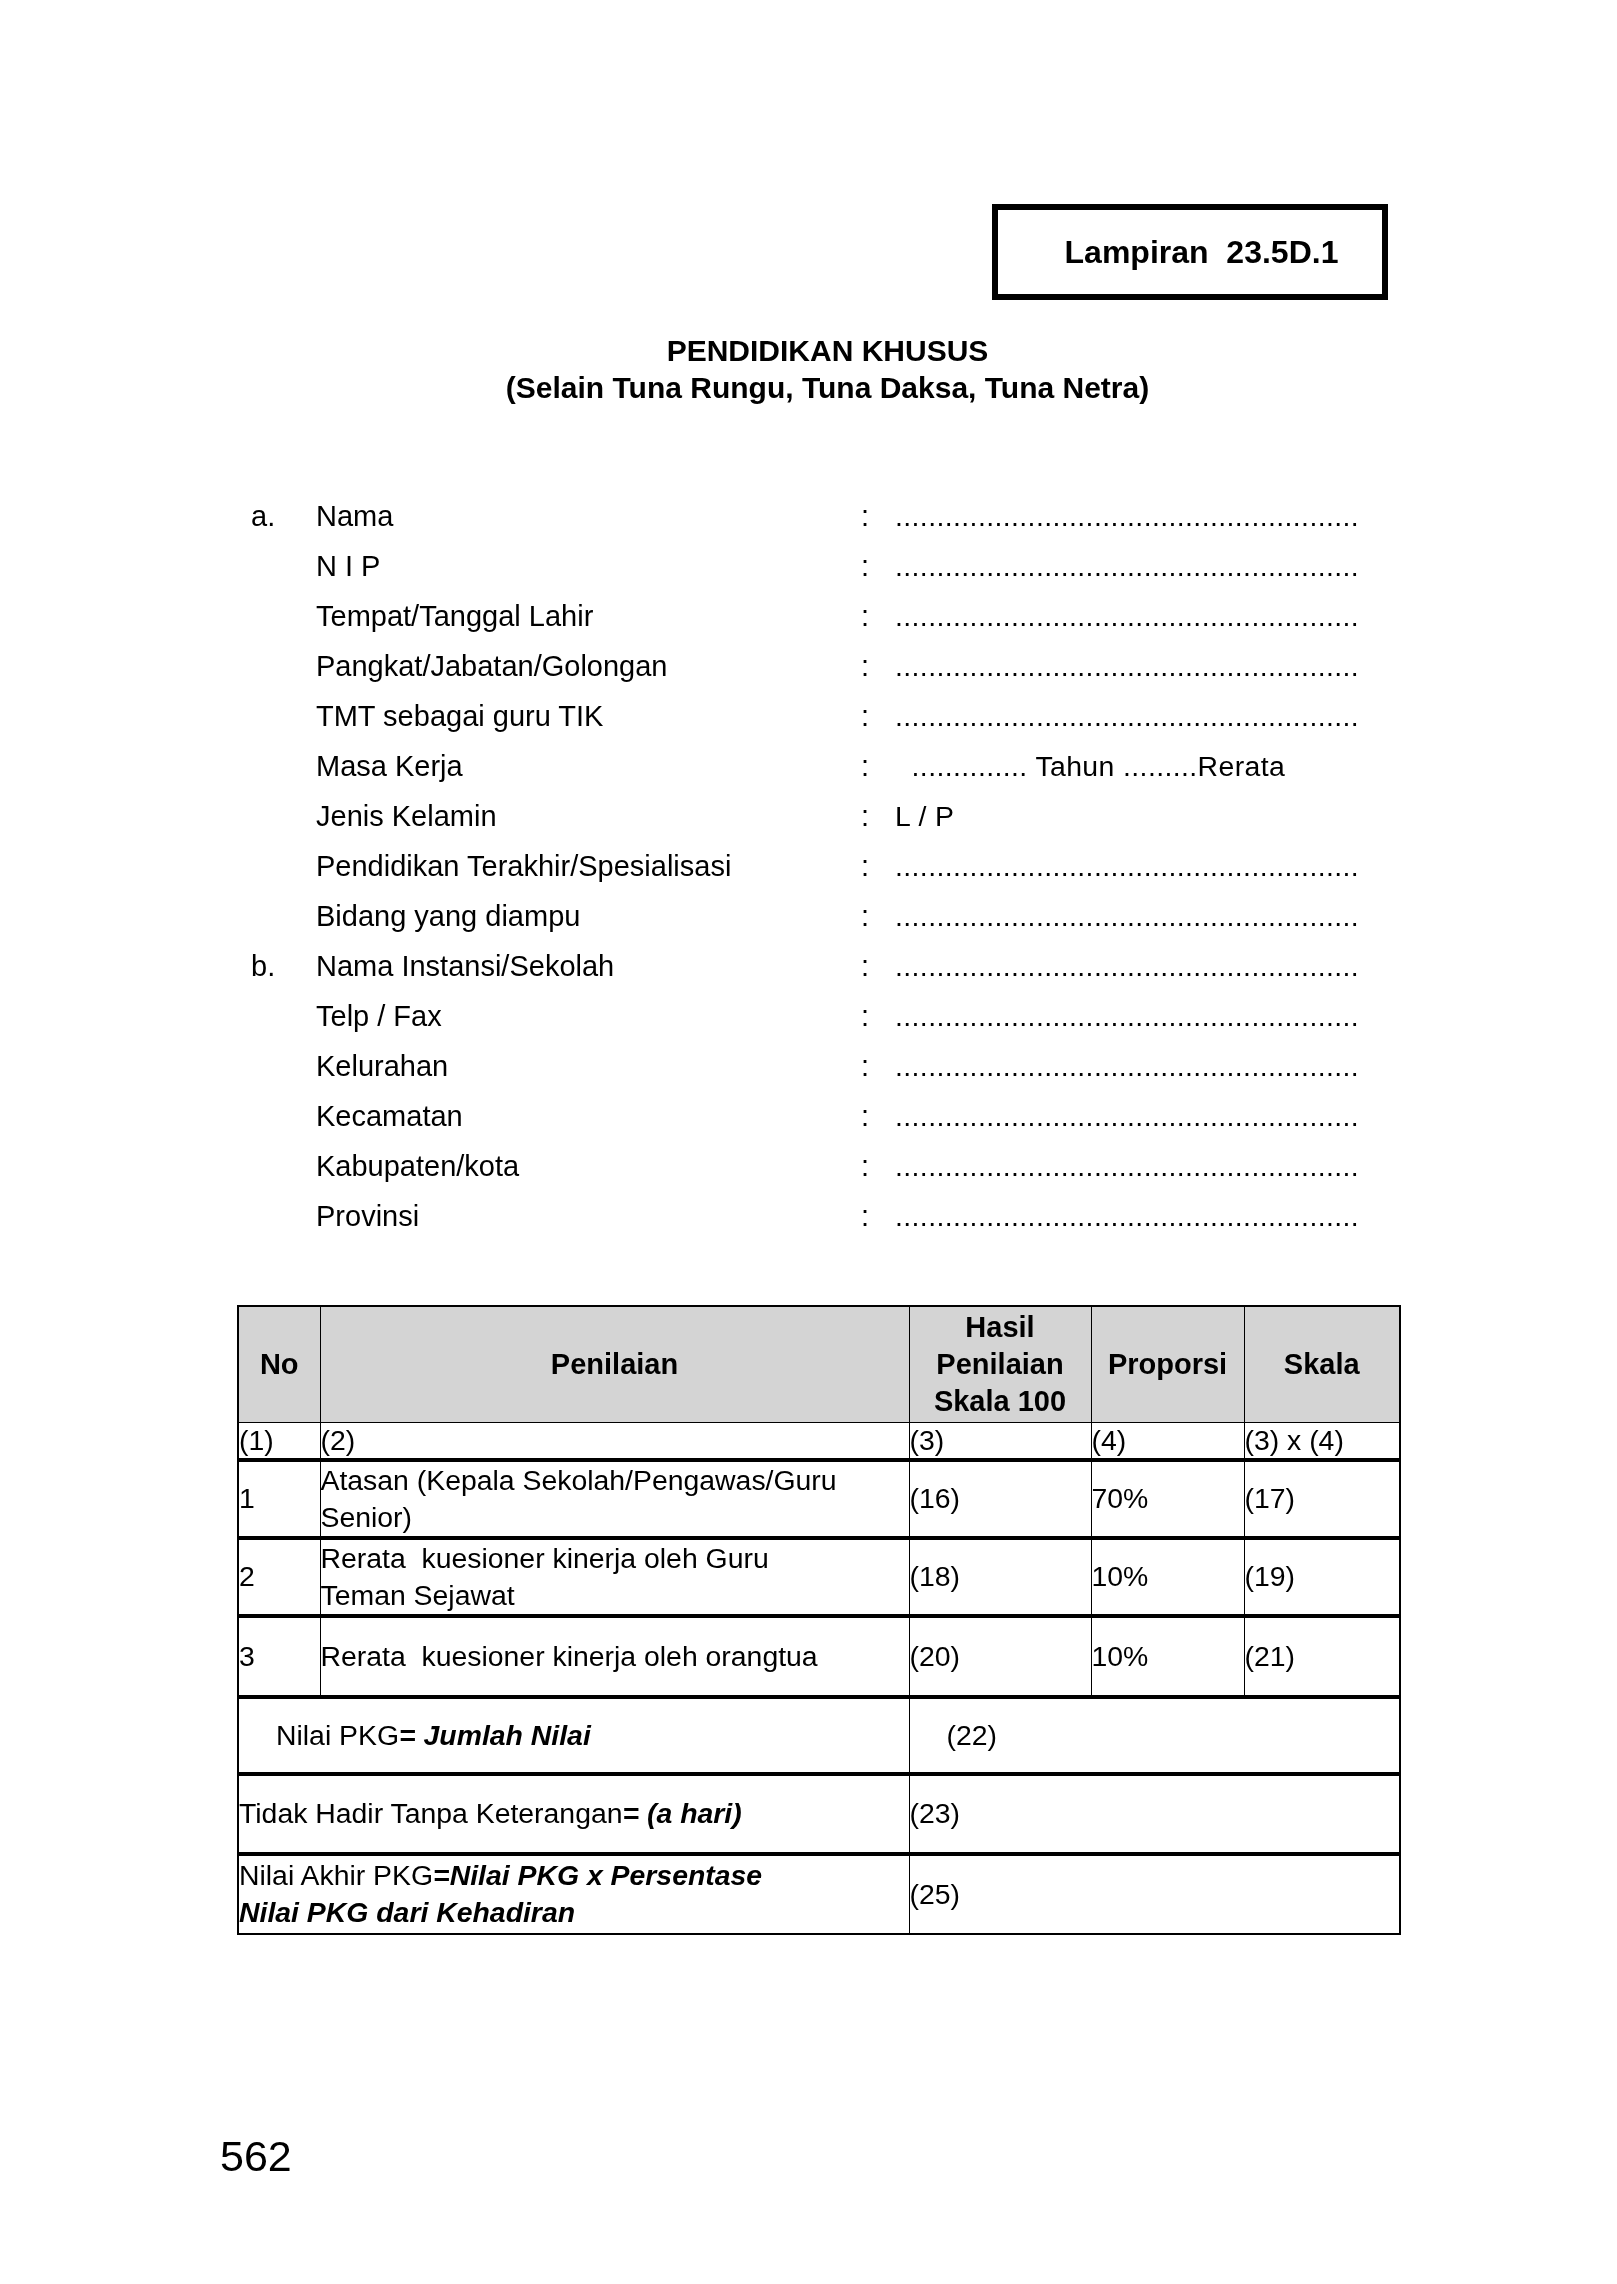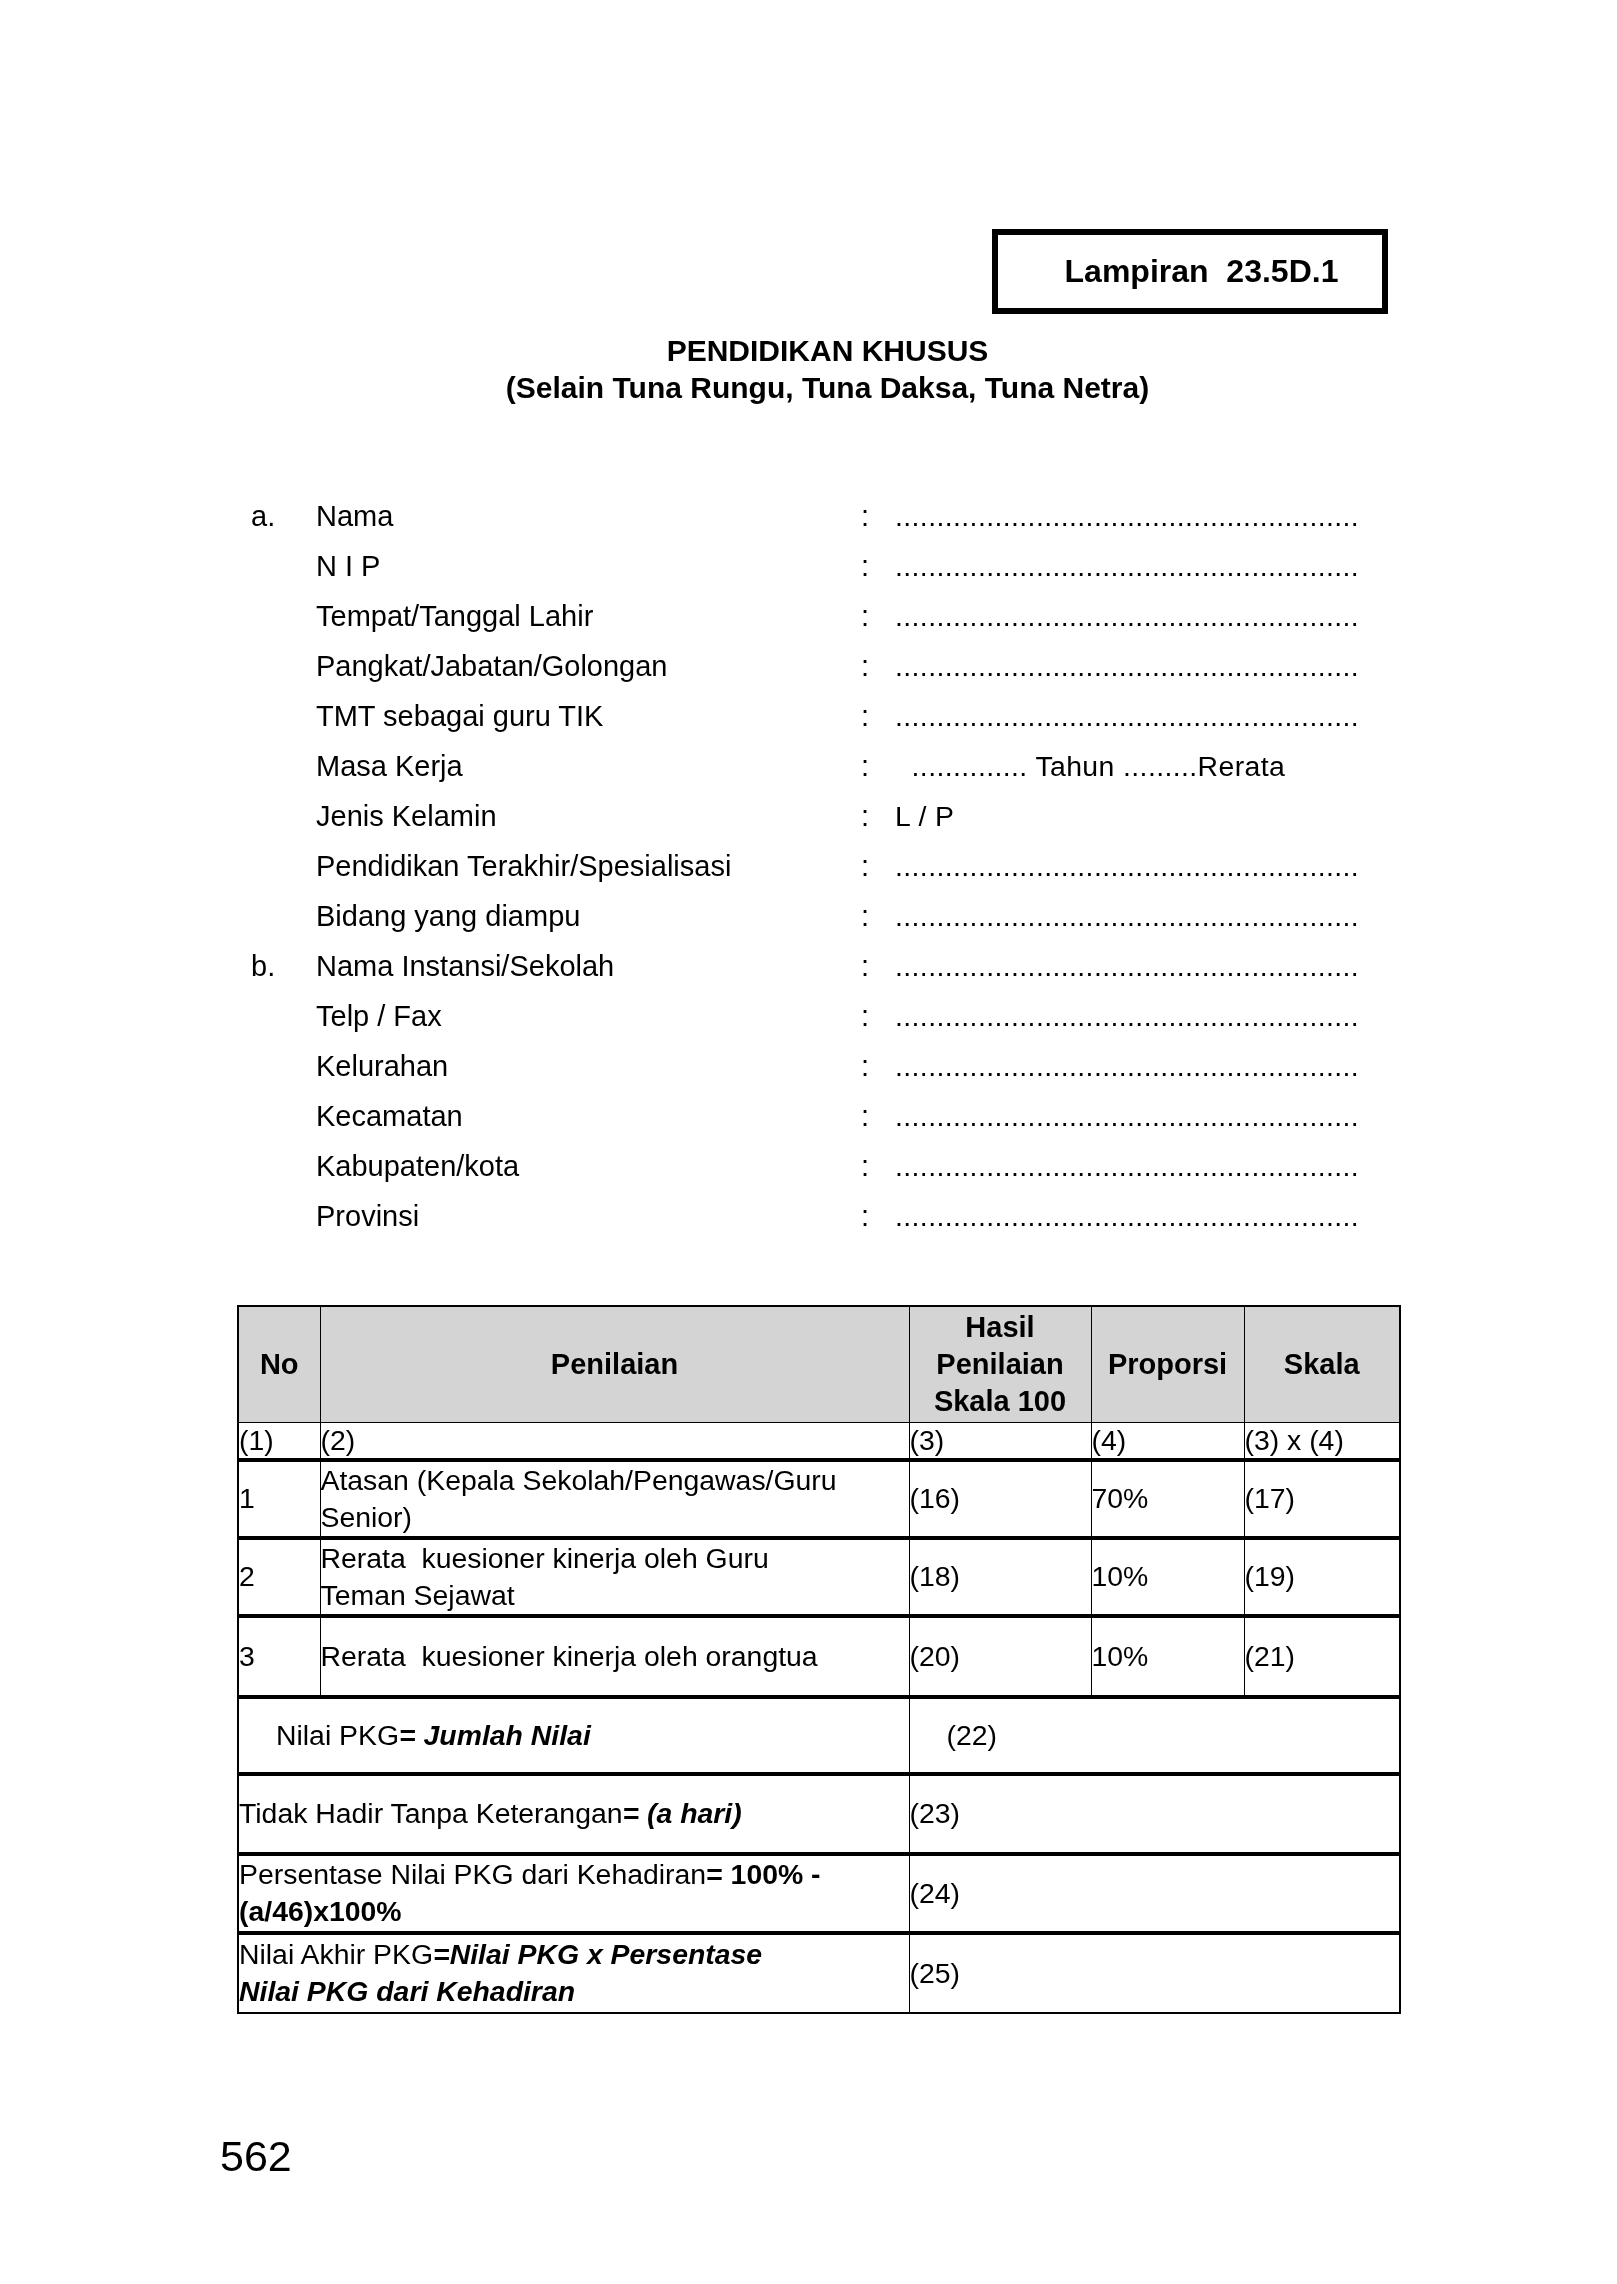--- a/index.html
+++ b/index.html
@@ -4,21 +4,21 @@
 <style>
   html,body{margin:0;padding:0;}
   body{
     width:1617px;height:2284px;background:#ffffff;color:#000;
     font-family:"Liberation Sans", sans-serif;position:relative;overflow:hidden;
   }
   .page{position:absolute;inset:0;}
 
   
   .badge{
-    position:absolute;left:992px;top:229px;width:396px;height:85px;
+    position:absolute;left:992px;top:204px;width:396px;height:96px;
     border:6.3px solid #000;box-sizing:border-box;
     display:flex;align-items:center;justify-content:center;padding-left:23px;
   }
   .badge span{font-size:32px;font-weight:bold;white-space:pre;}
 
   
   .title{
     position:absolute;left:216px;top:332px;width:1223px;
     text-align:center;font-weight:bold;font-size:30px;line-height:37px;
   }
@@ -229,27 +229,20 @@
           <span class="sl">Nilai PKG</span><span class="sb it">= Jumlah Nilai</span>
         </td>
         <td class="sval" colspan="3">(22)</td>
       </tr>
       <tr class="sum s23">
         <td class="slabel" colspan="2">
           <span class="sl">Tidak Hadir Tanpa Keterangan</span><span class="sb it">= (a hari)</span>
         </td>
         <td class="sval" colspan="3">(23)</td>
       </tr>
-      <tr class="sum s24">
-        <td class="slabel" colspan="2">
-          <span class="sl">Persentase Nilai PKG dari Kehadiran</span><span class="sb">= 100% -
-(a/46)x100%</span>
-        </td>
-        <td class="sval" colspan="3">(24)</td>
-      </tr>
       <tr class="sum s25">
         <td class="slabel" colspan="2">
           <span class="sl">Nilai Akhir PKG</span><span class="sb it">=Nilai PKG x Persentase
 Nilai PKG dari Kehadiran</span>
         </td>
         <td class="sval" colspan="3">(25)</td>
       </tr>
     </tbody>
   </table>
 

